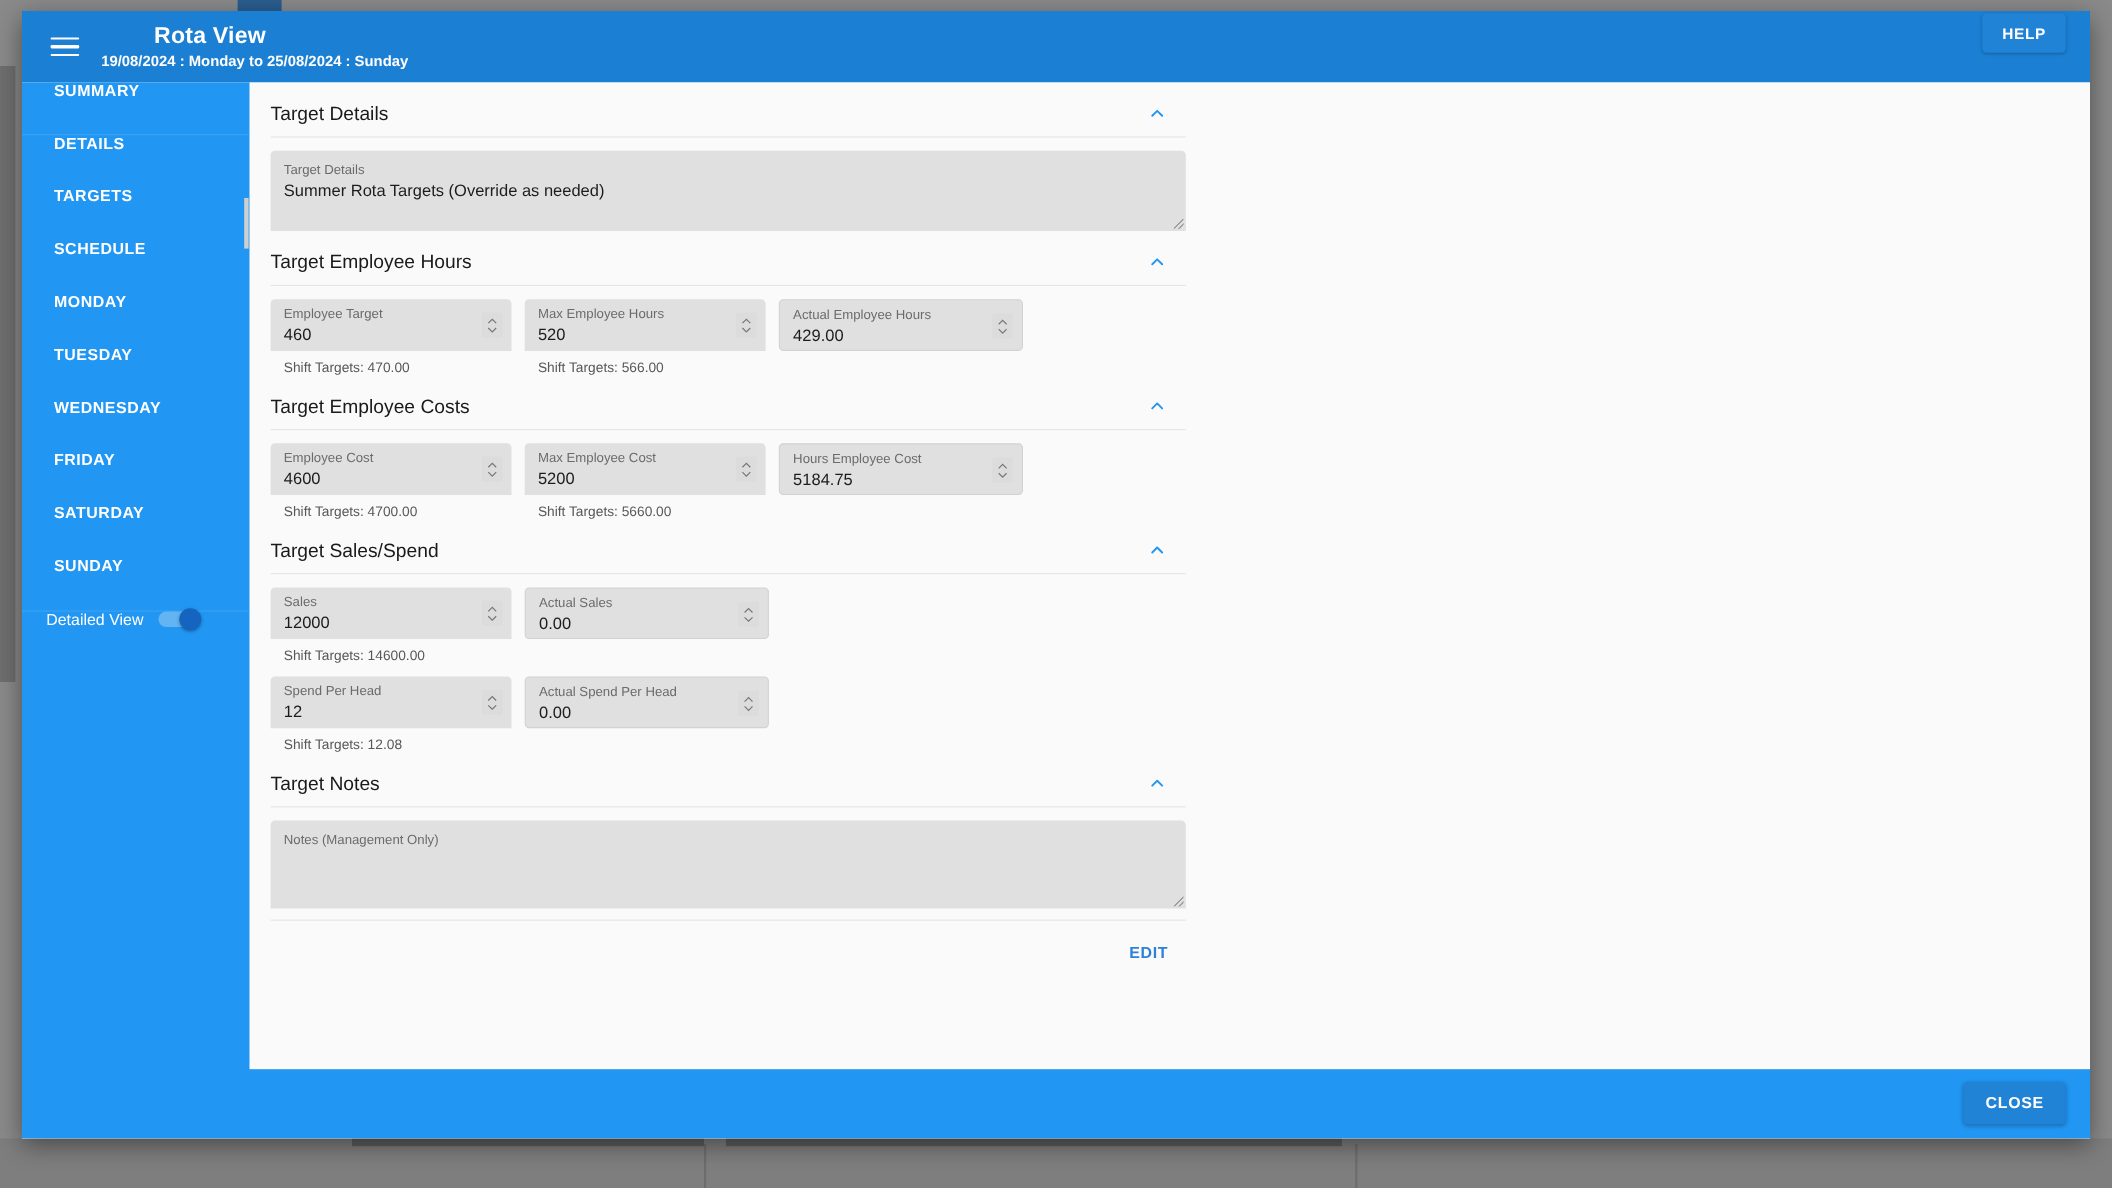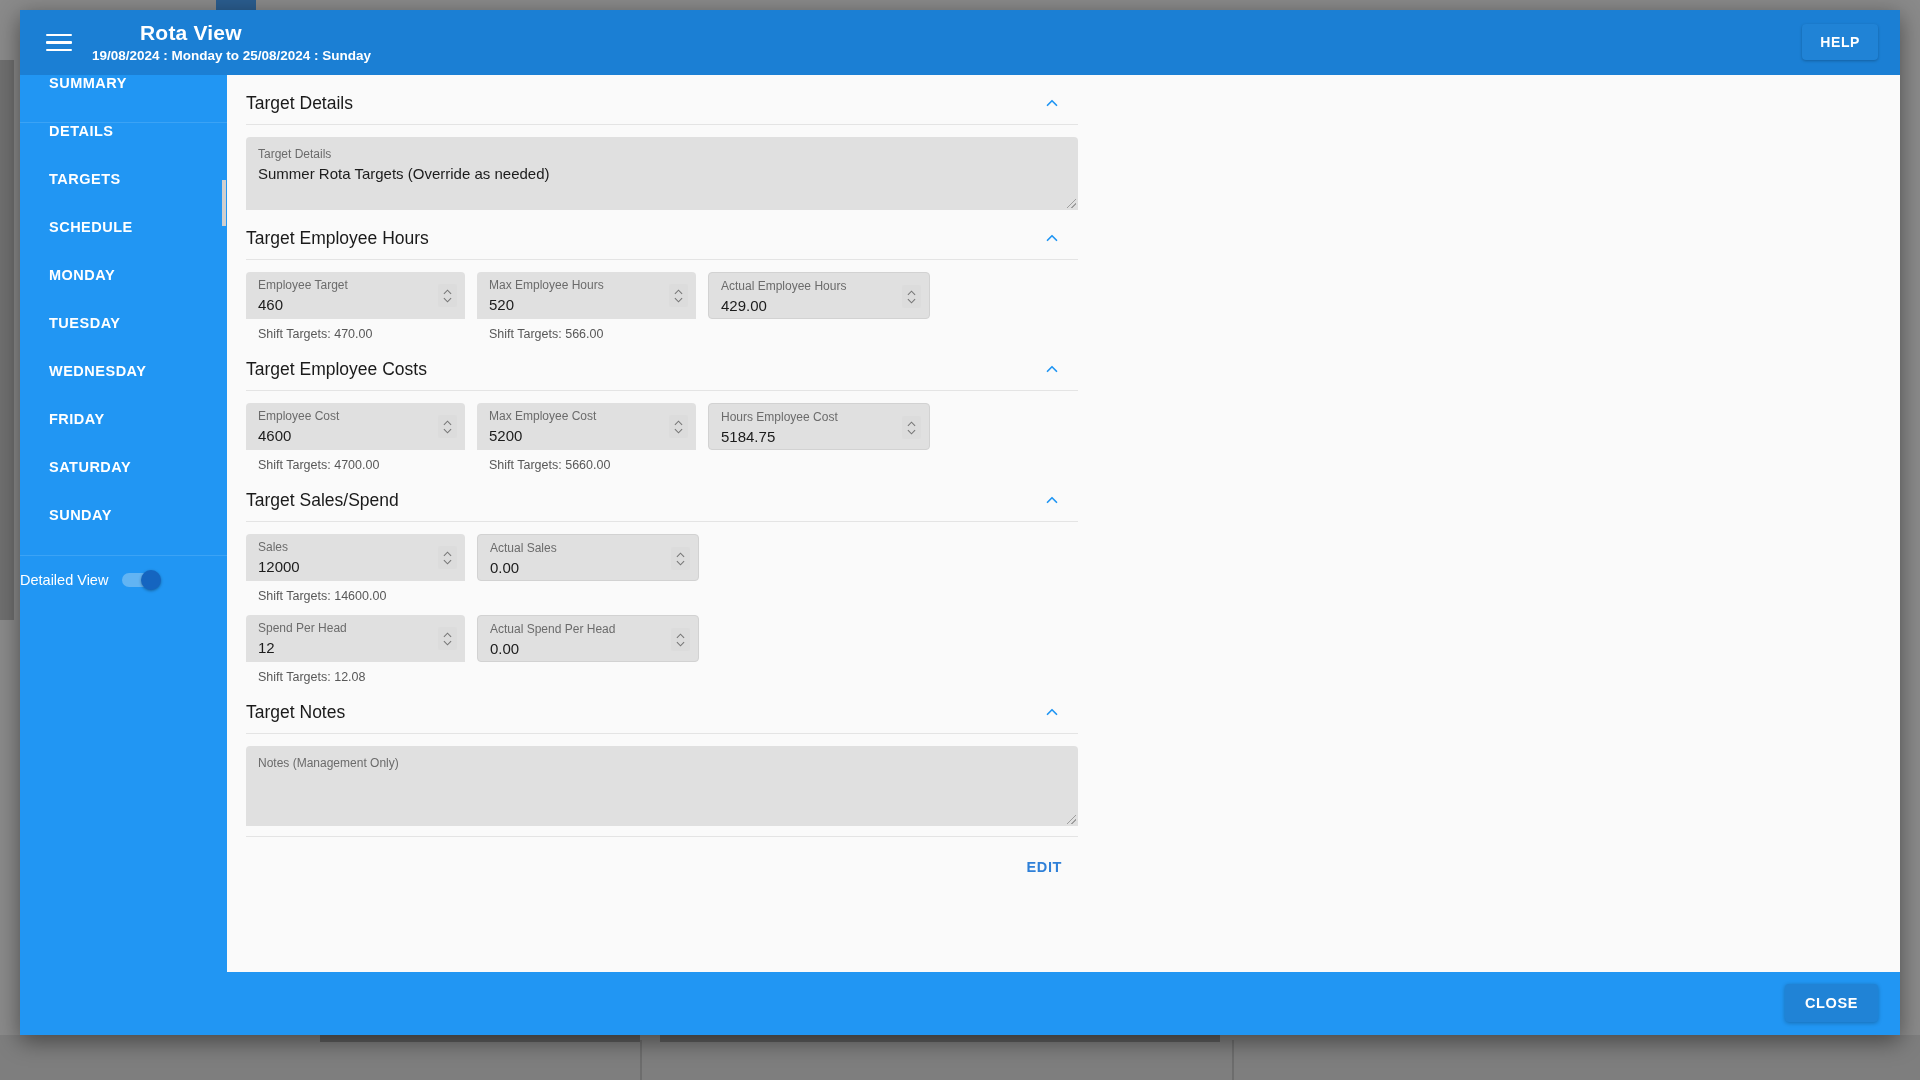--- a/index.html
+++ b/index.html
@@ -38,21 +38,21 @@
   .hamburger {
     width: 46px; height: 46px; margin-left: 16px;
     display: flex; flex-direction: column; justify-content: center;
     align-items: center; gap: 5px; cursor: pointer;
   }
   .hamburger span { display:block; width: 26px; height: 2.5px; background: #fff; border-radius:1px; }
   .title-wrap { margin-left: 10px; }
   .app-title { color: #fff; font-size: 21px; font-weight: bold; line-height: 24px; letter-spacing:.2px;margin-left:48px;}
   .app-sub { color: #fff; font-size: 13.5px; font-weight: bold; line-height: 18px; margin-top:2px;}
   .help-btn {
-    position: absolute; right: 22px; top: 14px;
+    position: absolute; right: 22px; top: 2px;
     background: #2083d6; color: #fff; border: none;
     font-size: 14px; font-weight: bold; letter-spacing: .6px;
     padding: 10px 18px; border-radius: 4px; cursor: pointer;
     box-shadow: 0 1px 3px rgba(0,0,0,.25);
     font-family: "Liberation Sans", sans-serif;
   }
 
   
   .sidebar {
     position: absolute; left: 0; top: 65px;
@@ -60,22 +60,22 @@
     background: #2196f3;
   }
   .side-item {
     height: 48px; display:flex; align-items:flex-start;
     padding-left: 29px; color: #fff;
     font-size: 14.5px; font-weight: bold; letter-spacing: .5px;
     cursor: pointer;
   }
   .side-item.first { border-bottom: 1px solid #3ba3f5; }
   .detailed-row {
-    height: 48px; display:flex; align-items:center;
-    color:#fff; font-size:14.5px;
+    height: 48px; display:flex; align-items:flex-start;
+    padding-left: 22px; color:#fff; font-size:14.5px;
     border-top: 1px solid #3ba3f5;
   }
   .detailed-label { font-weight: normal; font-size: 14.5px; }
   .switch {
     margin-left: 14px; position: relative;
     width: 36px; height: 14px; border-radius: 7px;
     background: #62b4f3; cursor: pointer;
   }
   .switch .knob {
     position:absolute; right: -3px; top: -3px;

